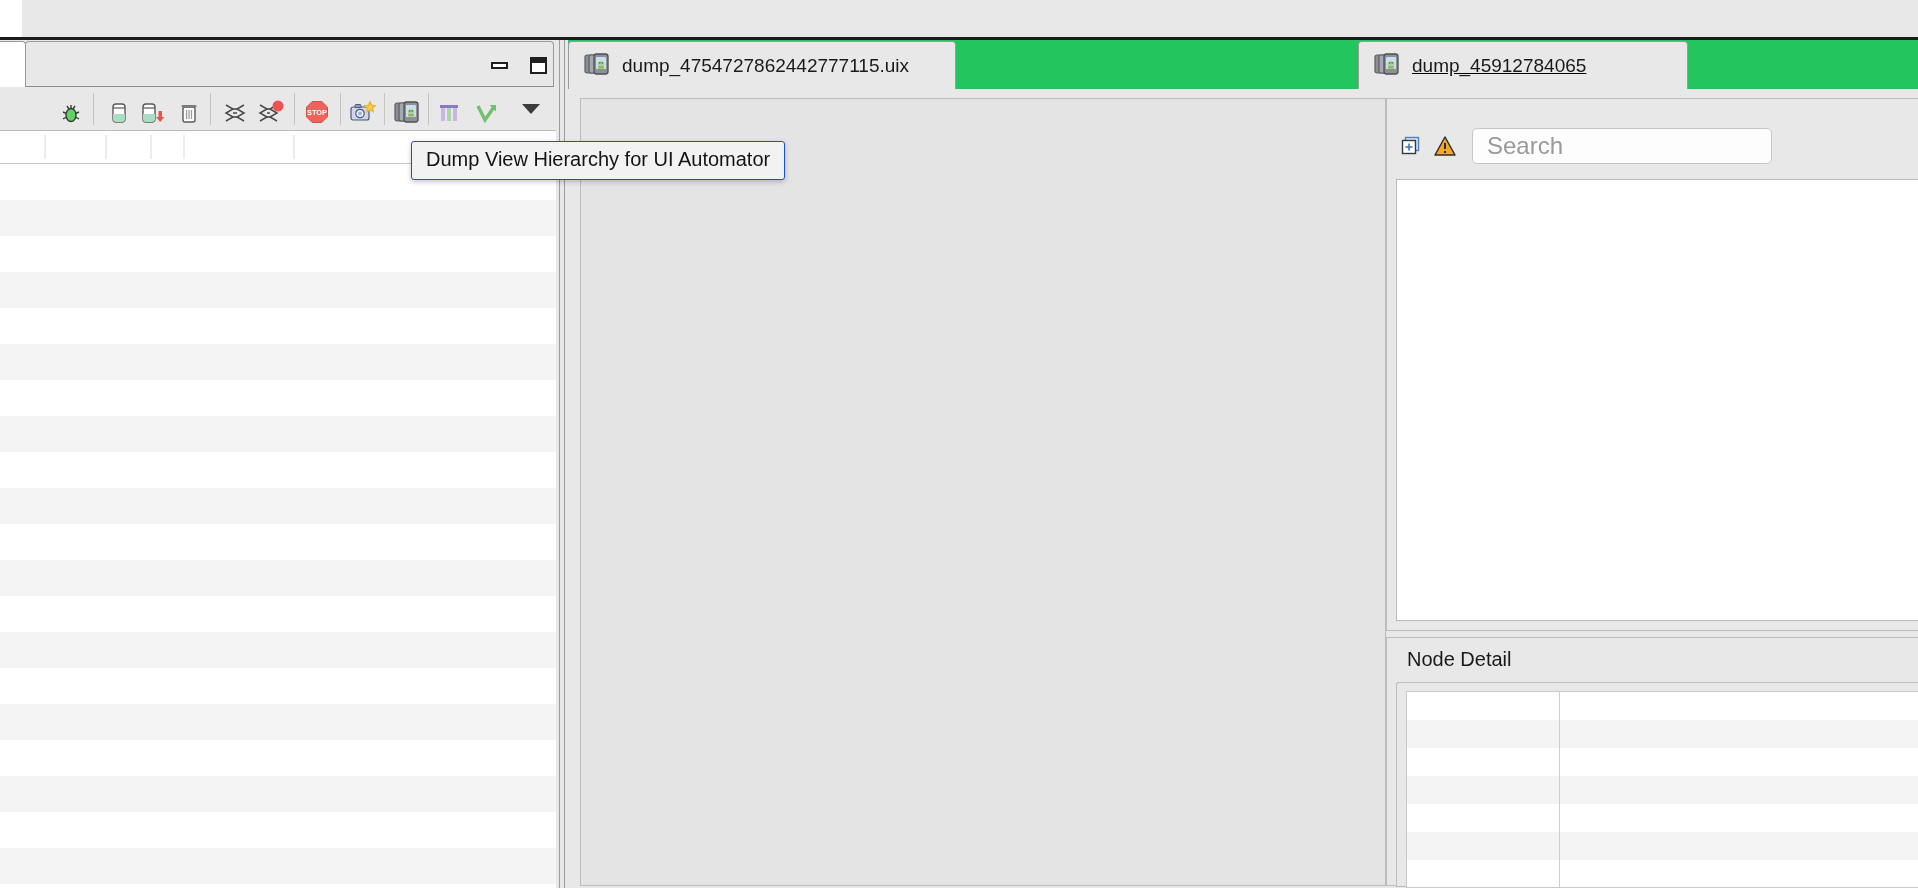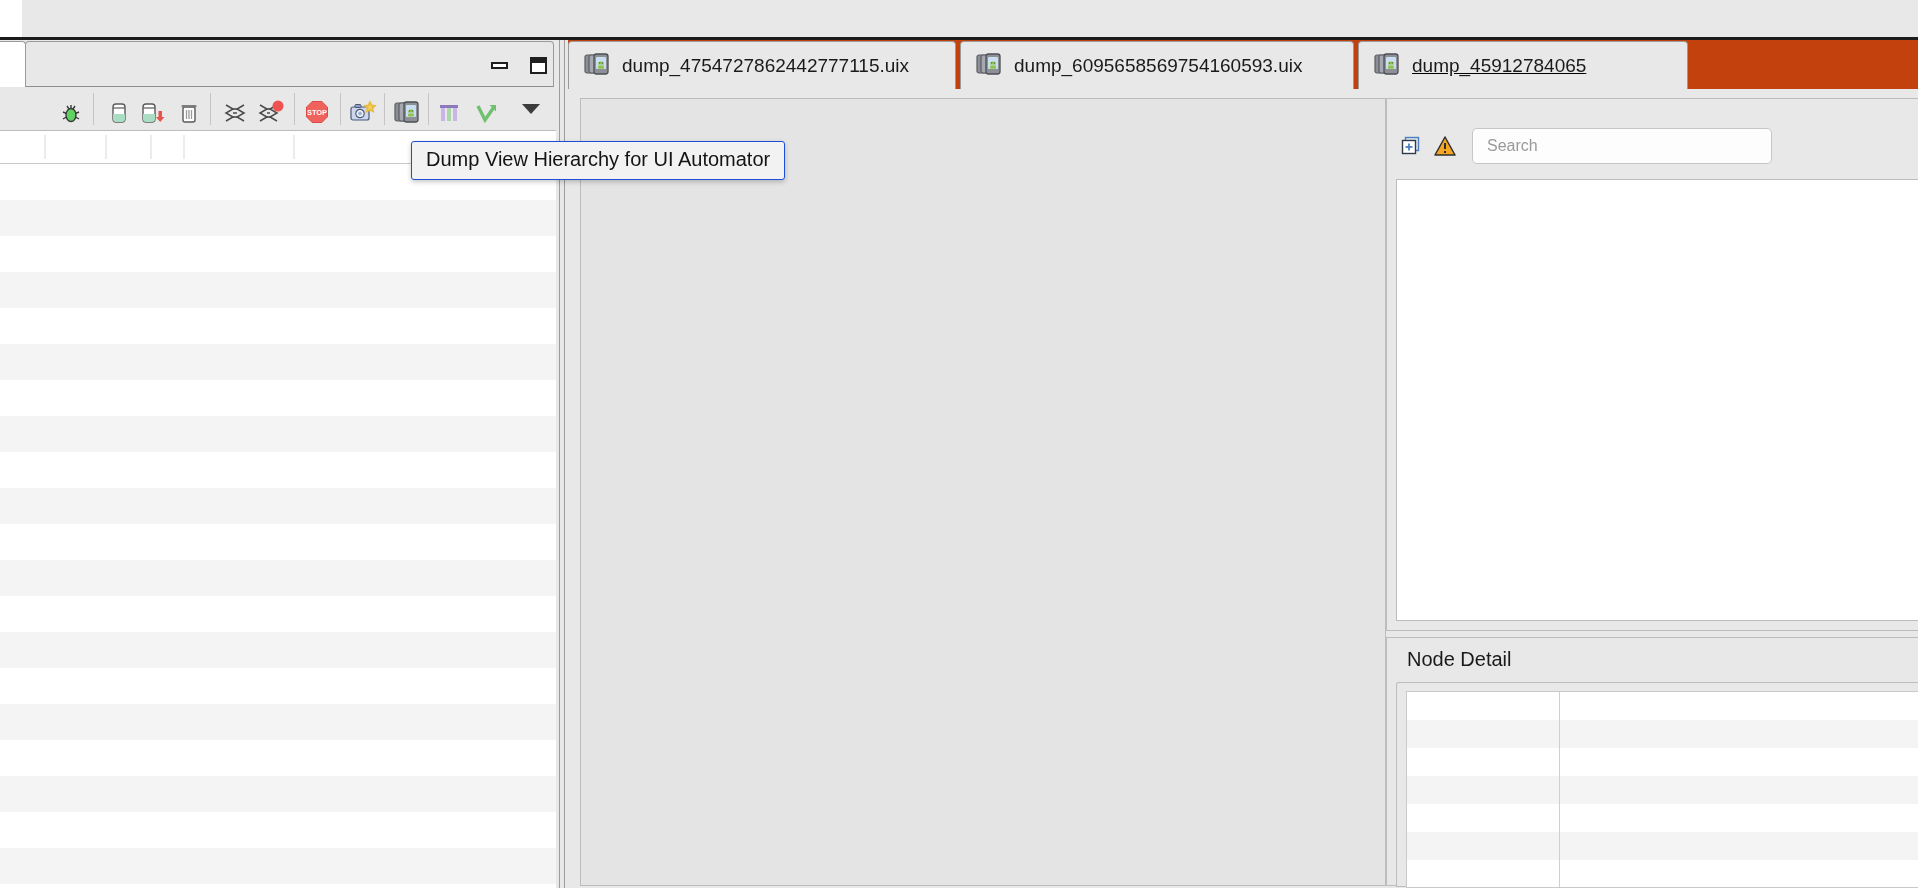--- a/index.html
+++ b/index.html
@@ -112,21 +112,21 @@
   .v-divider::after {
     content: ""; position: absolute; left: 8px; top: 0; width: 1px; height: 848px; background: #9d9d9d;
   }
 
   
   .right-area {
     position: absolute; left: 568px; top: 40px; width: 1350px; height: 848px;
     background: #e8e8e8;
   }
   .edit-tabstrip {
-    position: absolute; left: 0; top: 0; width: 1350px; height: 49px; background: #c2410c;
+    position: absolute; left: 0; top: 0; width: 1350px; height: 49px; background: #22c55e;
   }
   .etab {
     position: absolute; top: 1px; height: 48px;
     background: #e8e8e8;
     border: 1px solid #9a9a9a; border-bottom: none;
     border-top-left-radius: 4px; border-top-right-radius: 4px;
     display: flex; align-items: center; padding: 0 14px; cursor: default;
   }
   .etab .tabicon { flex: 0 0 auto; margin-right: 11px; }
   .etab .tablabel {
@@ -156,21 +156,21 @@
   .tt-btn {
     width: 34px; height: 34px; display: flex; align-items: center; justify-content: center;
     cursor: default;
   }
   .search-box {
     margin-left: 10px; height: 36px; width: 300px;
     background: #fdfdfd; border: 1px solid #c6c6c6; border-radius: 5px;
     display: flex; align-items: center; padding: 0 14px;
   }
   .search-box span {
-    font-size: 16px; color: #9a9a9a; font-family: "Liberation Sans", sans-serif;
+    font-size: 24px; color: #9a9a9a; font-family: "Liberation Sans", sans-serif;
   }
   .tree-body {
     position: absolute; left: 9px; top: 80px; width: 523px; height: 442px;
     background: #ffffff; border: 1px solid #bdbdbd; border-right: none;
   }
 
   .node-panel {
     position: absolute; left: 0; top: 539px; width: 532px; height: 249px;
     background: #e8e8e8; border: 1px solid #bcbcbc; border-right: none;
   }
@@ -421,35 +421,20 @@
               <rect x="11" y="3" width="14" height="20" rx="2.5" fill="#8e9098" stroke="#4d4f55" stroke-width="1.3"></rect>
               <rect x="13" y="6" width="10" height="12" rx="1" fill="#c9dff0"></rect>
               <g fill="#8fc24b">
                 <path d="M15 13.5 a3 3 0 0 1 6 0 z"></path>
                 <rect x="15" y="14.4" width="6" height="3.4" rx="1"></rect>
                 <circle cx="16.6" cy="11.8" r="0.55" fill="#3f3f3f"></circle>
                 <circle cx="19.4" cy="11.8" r="0.55" fill="#3f3f3f"></circle>
               </g>
             </svg></span>
           <span class="tablabel">dump_4754727862442777115.uix</span>
-        </div>
-        <div class="etab" style="left: 392px; width: 394px;">
-          <span class="tabicon"><svg width="28" height="26" viewBox="0 0 28 26">
-              <rect x="2" y="4" width="10" height="18" rx="2" fill="#8d8f96" stroke="#5a5c62" stroke-width="1.2"></rect>
-              <rect x="6" y="4" width="10" height="18" rx="2" fill="#a6a8af" stroke="#5a5c62" stroke-width="1.2"></rect>
-              <rect x="11" y="3" width="14" height="20" rx="2.5" fill="#8e9098" stroke="#4d4f55" stroke-width="1.3"></rect>
-              <rect x="13" y="6" width="10" height="12" rx="1" fill="#c9dff0"></rect>
-              <g fill="#8fc24b">
-                <path d="M15 13.5 a3 3 0 0 1 6 0 z"></path>
-                <rect x="15" y="14.4" width="6" height="3.4" rx="1"></rect>
-                <circle cx="16.6" cy="11.8" r="0.55" fill="#3f3f3f"></circle>
-                <circle cx="19.4" cy="11.8" r="0.55" fill="#3f3f3f"></circle>
-              </g>
-            </svg></span>
-          <span class="tablabel">dump_6095658569754160593.uix</span>
         </div>
         <div class="etab" style="left: 790px; width: 330px; text-decoration: underline;">
           <span class="tabicon"><svg width="28" height="26" viewBox="0 0 28 26">
               <rect x="2" y="4" width="10" height="18" rx="2" fill="#8d8f96" stroke="#5a5c62" stroke-width="1.2"></rect>
               <rect x="6" y="4" width="10" height="18" rx="2" fill="#a6a8af" stroke="#5a5c62" stroke-width="1.2"></rect>
               <rect x="11" y="3" width="14" height="20" rx="2.5" fill="#8e9098" stroke="#4d4f55" stroke-width="1.3"></rect>
               <rect x="13" y="6" width="10" height="12" rx="1" fill="#c9dff0"></rect>
               <g fill="#8fc24b">
                 <path d="M15 13.5 a3 3 0 0 1 6 0 z"></path>
                 <rect x="15" y="14.4" width="6" height="3.4" rx="1"></rect>

